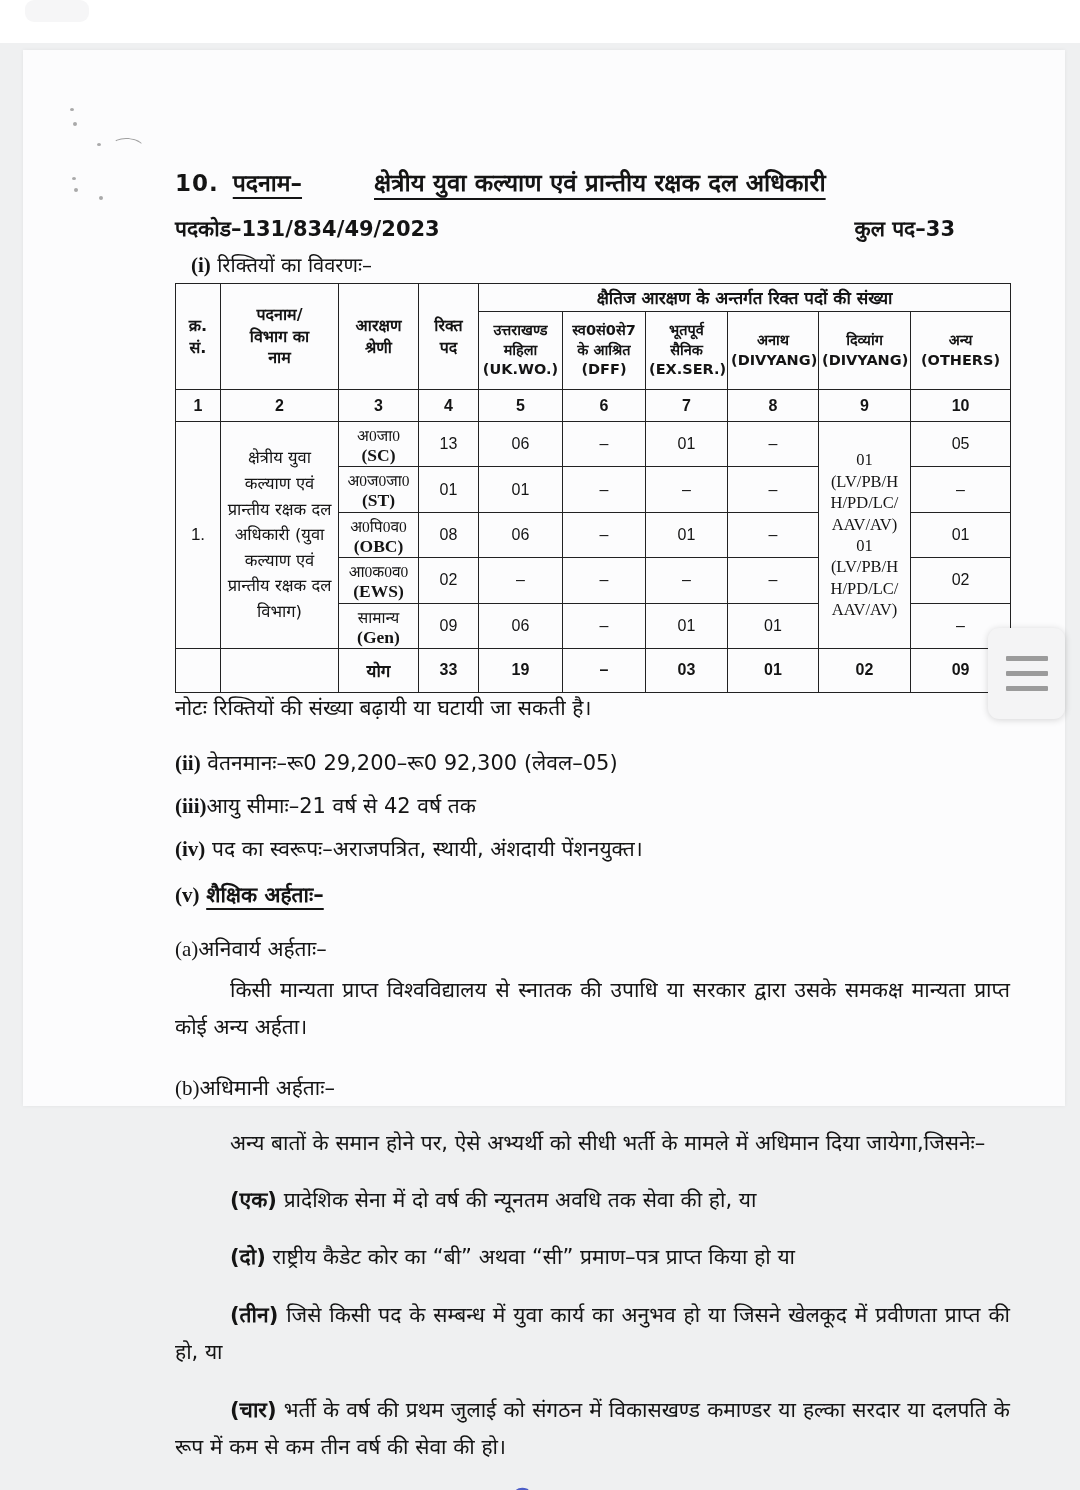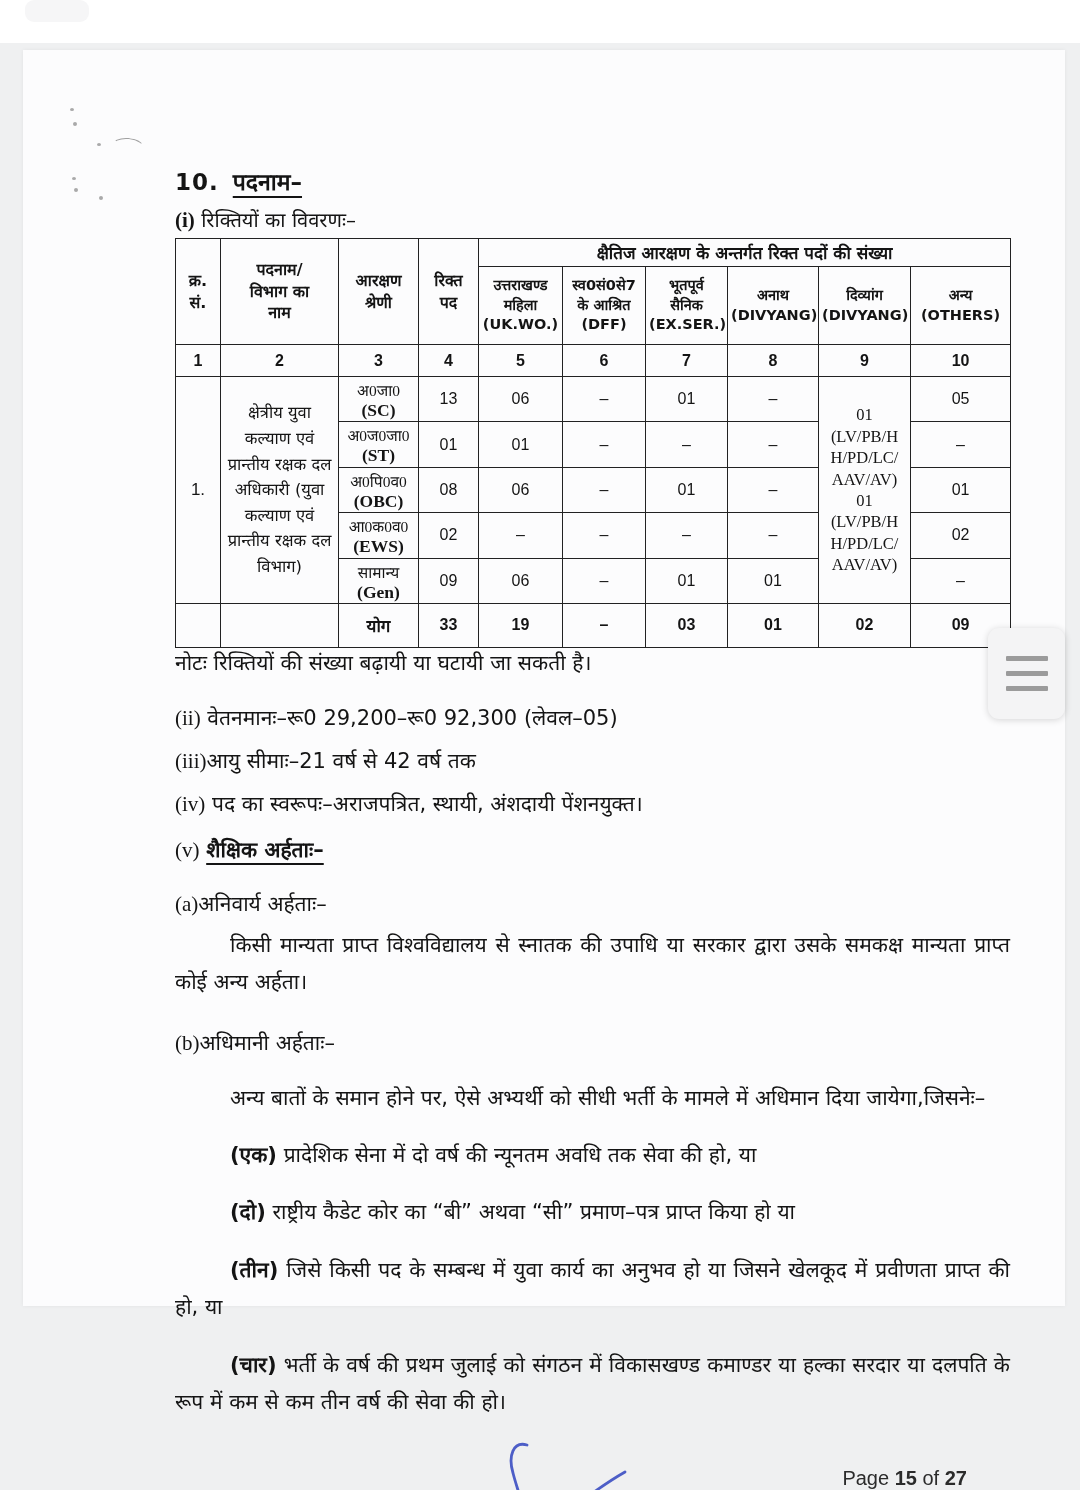--- a/index.html
+++ b/index.html
@@ -8,40 +8,40 @@
     background:#eff0f1;
     font-family:"DejaVu Sans", sans-serif;
     color:#141414;
     position:relative;
   }
   
   .topbar { position:absolute; left:0; top:0; width:1080px; height:43px; background:#ffffff; }
   .topbar-pill { position:absolute; left:25px; top:0; width:64px; height:22px; background:#f6f6f7; border-radius:9px; }
   
   .page {
-    position:absolute; left:23px; top:50px; width:1042px; height:1256px;
+    position:absolute; left:23px; top:50px; width:1042px; height:1056px;
     background:#fcfcfd; box-shadow:0 0 4px rgba(0,0,0,0.06);padding-left:36px;
   }
   .content { position:absolute; left:152px; top:0; width:835px; }
 
   
   .dot { position:absolute; background:#8d8d8d; border-radius:50%; opacity:.75; }
   .arc { position:absolute; width:34px; height:20px; border:1.6px solid transparent;
          border-top-color:#8a8a8a; border-radius:50%; transform:rotate(6deg); opacity:.8; }
 
   
   .heading { margin-top:115px; display:flex; align-items:baseline; font-weight:700; font-size:23px; }
   .heading .num { letter-spacing:1px; }
   .heading .lbl { margin-left:14px; text-decoration:underline; text-underline-offset:6px; }
   .heading .ttl { margin-left:72px; text-decoration:underline; text-underline-offset:7px; font-size:24px; }
 
   .meta-row { margin-top:16px; display:flex; justify-content:space-between; font-weight:700; font-size:21px; }
   .meta-row .right { margin-right:55px; }
 
-  .vacancy-line { margin-top:9px; font-size:20px; margin-left:0; }
+  .vacancy-line { margin-top:9px; font-size:20px; margin-left:16px; }
   .vacancy-line .marker { font-weight:700; font-family:"Liberation Serif", serif; font-size:21px; }
 
   
   table.vac { border-collapse:collapse; width:835px; margin-top:5px; table-layout:fixed; }
   .vac th, .vac td { border:1.7px solid #222; text-align:center; vertical-align:middle; padding:2px 3px; }
   .vac th { font-weight:700; white-space:pre-line; }
   .hi-h { font-size:16px; line-height:1.35; }
   .span-h { font-size:17px; height:28px; }
   .sub-h { font-size:14.5px; line-height:1.35; height:78px; }
   .numrow td { font-family:"Liberation Sans", sans-serif; font-weight:700; font-size:16px; height:32px; }
@@ -52,21 +52,21 @@
   .serial-cell { vertical-align:top; padding-top:42px; font-family:"Liberation Sans", sans-serif; font-size:17px; }
   .post-cell { font-size:16.5px; line-height:1.55; padding:4px 8px; }
   .divyang-cell { font-family:"Liberation Serif", serif; font-size:16.5px; white-space:pre-line; line-height:1.3; }
   .totalrow td { height:44px; }
   .totalrow .numcell, .totalrow .tlab { font-weight:700; }
   .tlab { font-size:17px; }
 
   .note { font-size:21px; }
 
   .item { margin-top:15px; font-size:21px; }
-  .item .marker { font-weight:400; font-family:"Liberation Serif", serif; }
+  .item .marker { font-weight:700; font-family:"Liberation Serif", serif; }
   .first-item { margin-top:27px; }
   .edu { margin-top:18px; }
   .edu .txt { font-weight:700; text-decoration:underline; text-underline-offset:6px;text-align:right; }
   .sub-label { margin-top:26px; font-size:21px; }
   .sub-label .marker { font-family:"Liberation Serif", serif; }
   .para { margin-top:10px; font-size:21px; line-height:1.78; text-align:justify; text-indent:55px; }
   .intro { margin-top:24px; }
   .point { margin-top:20px; font-size:21px; line-height:1.78; text-align:justify; text-indent:55px; }
   .point .marker { font-weight:700; }
 
@@ -99,22 +99,27 @@
   <span class="dot" style="left:49px;top:127px;width:4px;height:3px"></span>
   <span class="dot" style="left:51px;top:138px;width:4px;height:4px"></span>
   <span class="dot" style="left:76px;top:146px;width:4px;height:4px"></span>
   <span class="arc" style="left:88px;top:88px"></span>
 
   <div class="content">
 
     <div class="heading">
       <span class="num">10.</span>
       <span class="lbl">पदनाम–</span>
-    </div>
-
+      <span class="ttl">क्षेत्रीय युवा कल्याण एवं प्रान्तीय रक्षक दल अधिकारी</span>
+    </div>
+
+    <div class="meta-row">
+      <span>पदकोड–131/834/49/2023</span>
+      <span class="right">कुल पद–33</span>
+    </div>
 
     <div class="vacancy-line">
       <span class="marker">(i)</span>
       <span>रिक्तियों का विवरणः–</span>
     </div>
 
     <table class="vac">
       <colgroup>
         <col style="width:45px">
           <col style="width:118px">

